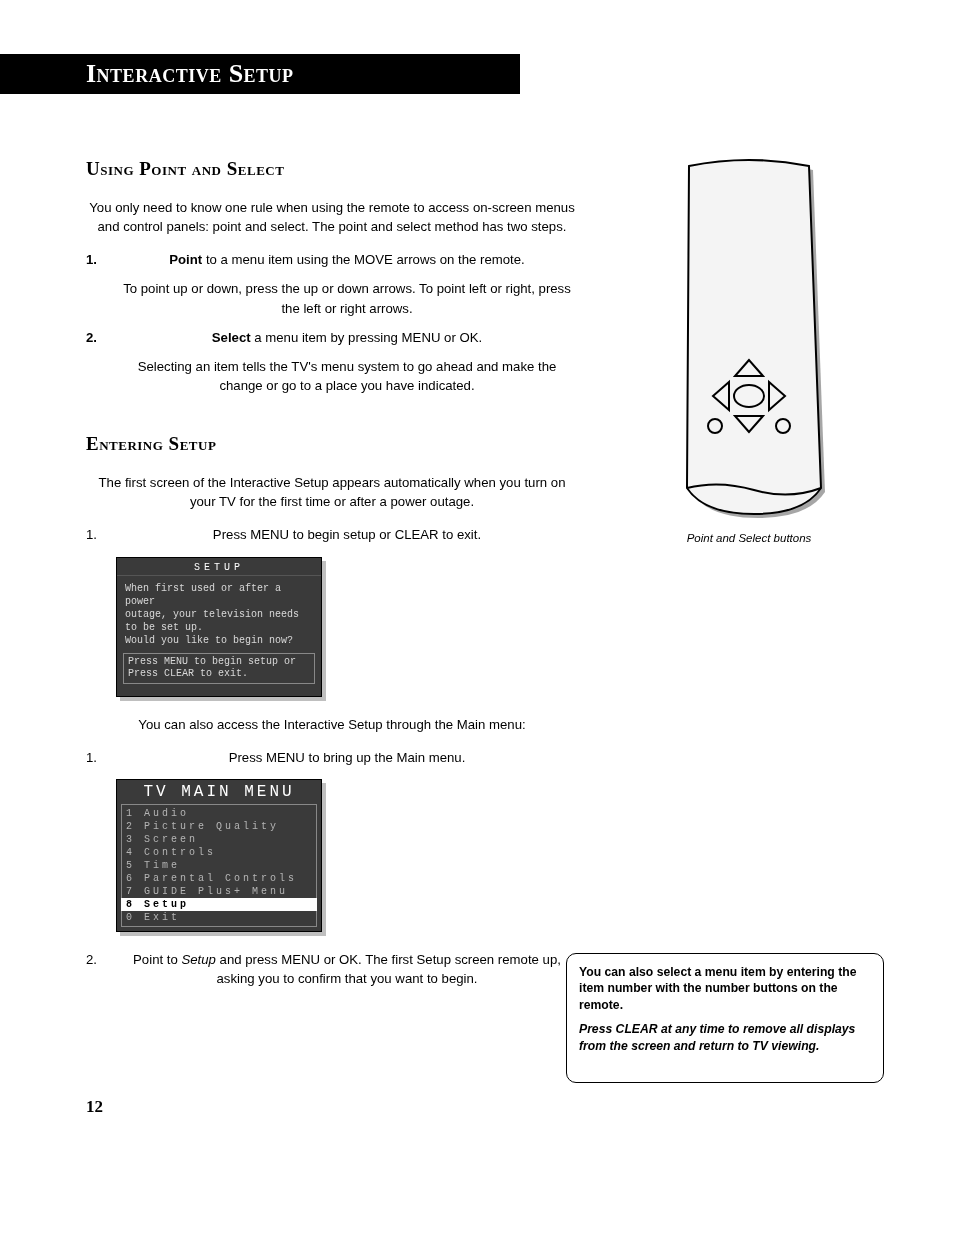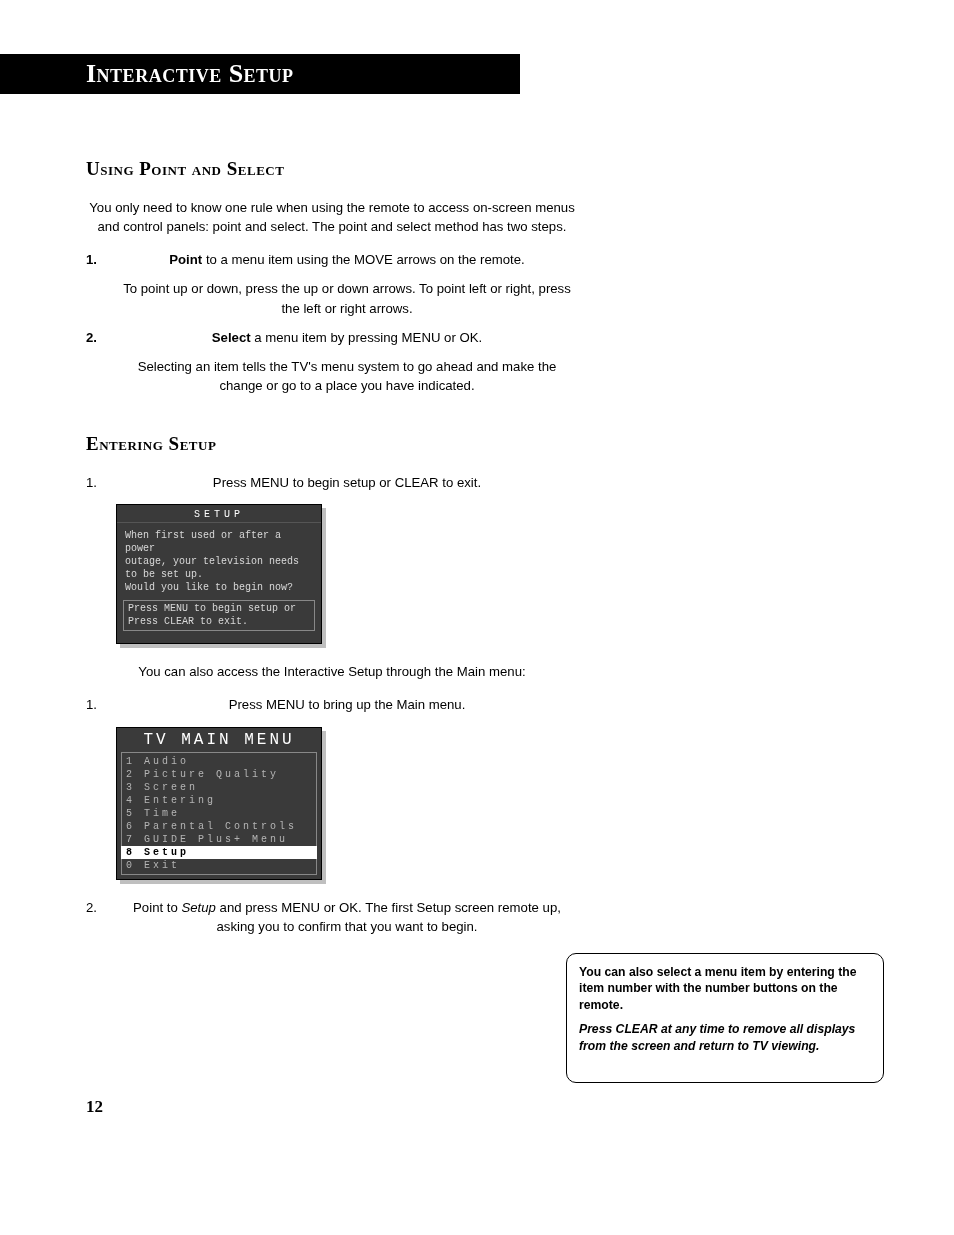--- a/index.html
+++ b/index.html
@@ -212,20 +212,21 @@
         <li>
           <span class="num">2.</span>
           <p><span class="bold">Select</span><span> a menu item by pressing MENU or OK.</span></p>
           <p>Selecting an item tells the TV's menu system to go ahead and make the change or go to a place you have indicated.</p>
         </li>
       </ol>
 
       <div class="gap"></div>
 
       <h2 class="section">Entering Setup</h2>
+      <p class="body">The first screen of the Interactive Setup appears automatically when you turn on your TV for the first time or after a power outage.</p>
 
       <ol class="steps">
         <li>
           <span class="plainnum">1.</span>
           <p>Press MENU to begin setup or CLEAR to exit.</p>
         </li>
       </ol>
 
       <div class="osd osd-setup">
         <div class="osd-title">SETUP</div>
@@ -256,21 +257,21 @@
             <div class="osd-row">
               <span class="n">2</span>
               <span>Picture Quality</span>
             </div>
             <div class="osd-row">
               <span class="n">3</span>
               <span>Screen</span>
             </div>
             <div class="osd-row">
               <span class="n">4</span>
-              <span>Entering</span>
+              <span>Controls</span>
             </div>
             <div class="osd-row">
               <span class="n">5</span>
               <span>Time</span>
             </div>
             <div class="osd-row">
               <span class="n">6</span>
               <span>Parental Controls</span>
             </div>
             <div class="osd-row">
@@ -290,20 +291,49 @@
 
       <ol class="steps">
         <li>
           <span class="plainnum">2.</span>
           <p><span>Point to </span><em>Setup</em><span> and press MENU or OK. The first Setup screen remote up, asking you to confirm that you want to begin.</span></p>
         </li>
       </ol>
 
     </div>
 
+    <div class="col-right">
+      <div class="remote-wrap">
+        <svg viewBox="0 0 180 360" width="180" height="360">
+
+          <path d="M33 8 Q90 -4 150 8 L162 330 Q145 356 95 356 Q45 356 28 330 Z" fill="#000" opacity="0.35" transform="translate(4,4)"></path>
+
+          <path d="M30 8 Q90 -4 150 8 L162 330 Q145 356 95 356 Q45 356 28 330 Z" fill="#f4f4f4" stroke="#000" stroke-width="2"></path>
+
+          <g transform="translate(90,238)">
+
+            <path d="M0 -36 L-14 -20 L14 -20 Z" fill="none" stroke="#000" stroke-width="2"></path>
+
+            <path d="M0 36 L-14 20 L14 20 Z" fill="none" stroke="#000" stroke-width="2"></path>
+
+            <path d="M-36 0 L-20 -14 L-20 14 Z" fill="none" stroke="#000" stroke-width="2"></path>
+
+            <path d="M36 0 L20 -14 L20 14 Z" fill="none" stroke="#000" stroke-width="2"></path>
+
+            <ellipse cx="0" cy="0" rx="15" ry="11" fill="none" stroke="#000" stroke-width="2"></ellipse>
+
+            <circle cx="-34" cy="30" r="7" fill="none" stroke="#000" stroke-width="2"></circle>
+            <circle cx="34" cy="30" r="7" fill="none" stroke="#000" stroke-width="2"></circle>
+          </g>
+
+          <path d="M28 330 Q60 322 95 332 Q130 342 162 330" fill="none" stroke="#000" stroke-width="2"></path>
+        </svg>
+        <div class="remote-caption">Point and Select buttons</div>
+      </div>
+    </div>
   </div>
 
   <div class="tip-box">
     <p>You can also select a menu item by entering the item number with the number buttons on the remote.</p>
     <p>Press CLEAR at any time to remove all displays from the screen and return to TV viewing.</p>
   </div>
 
   <div class="pagenum">12</div>
 </div>
 

